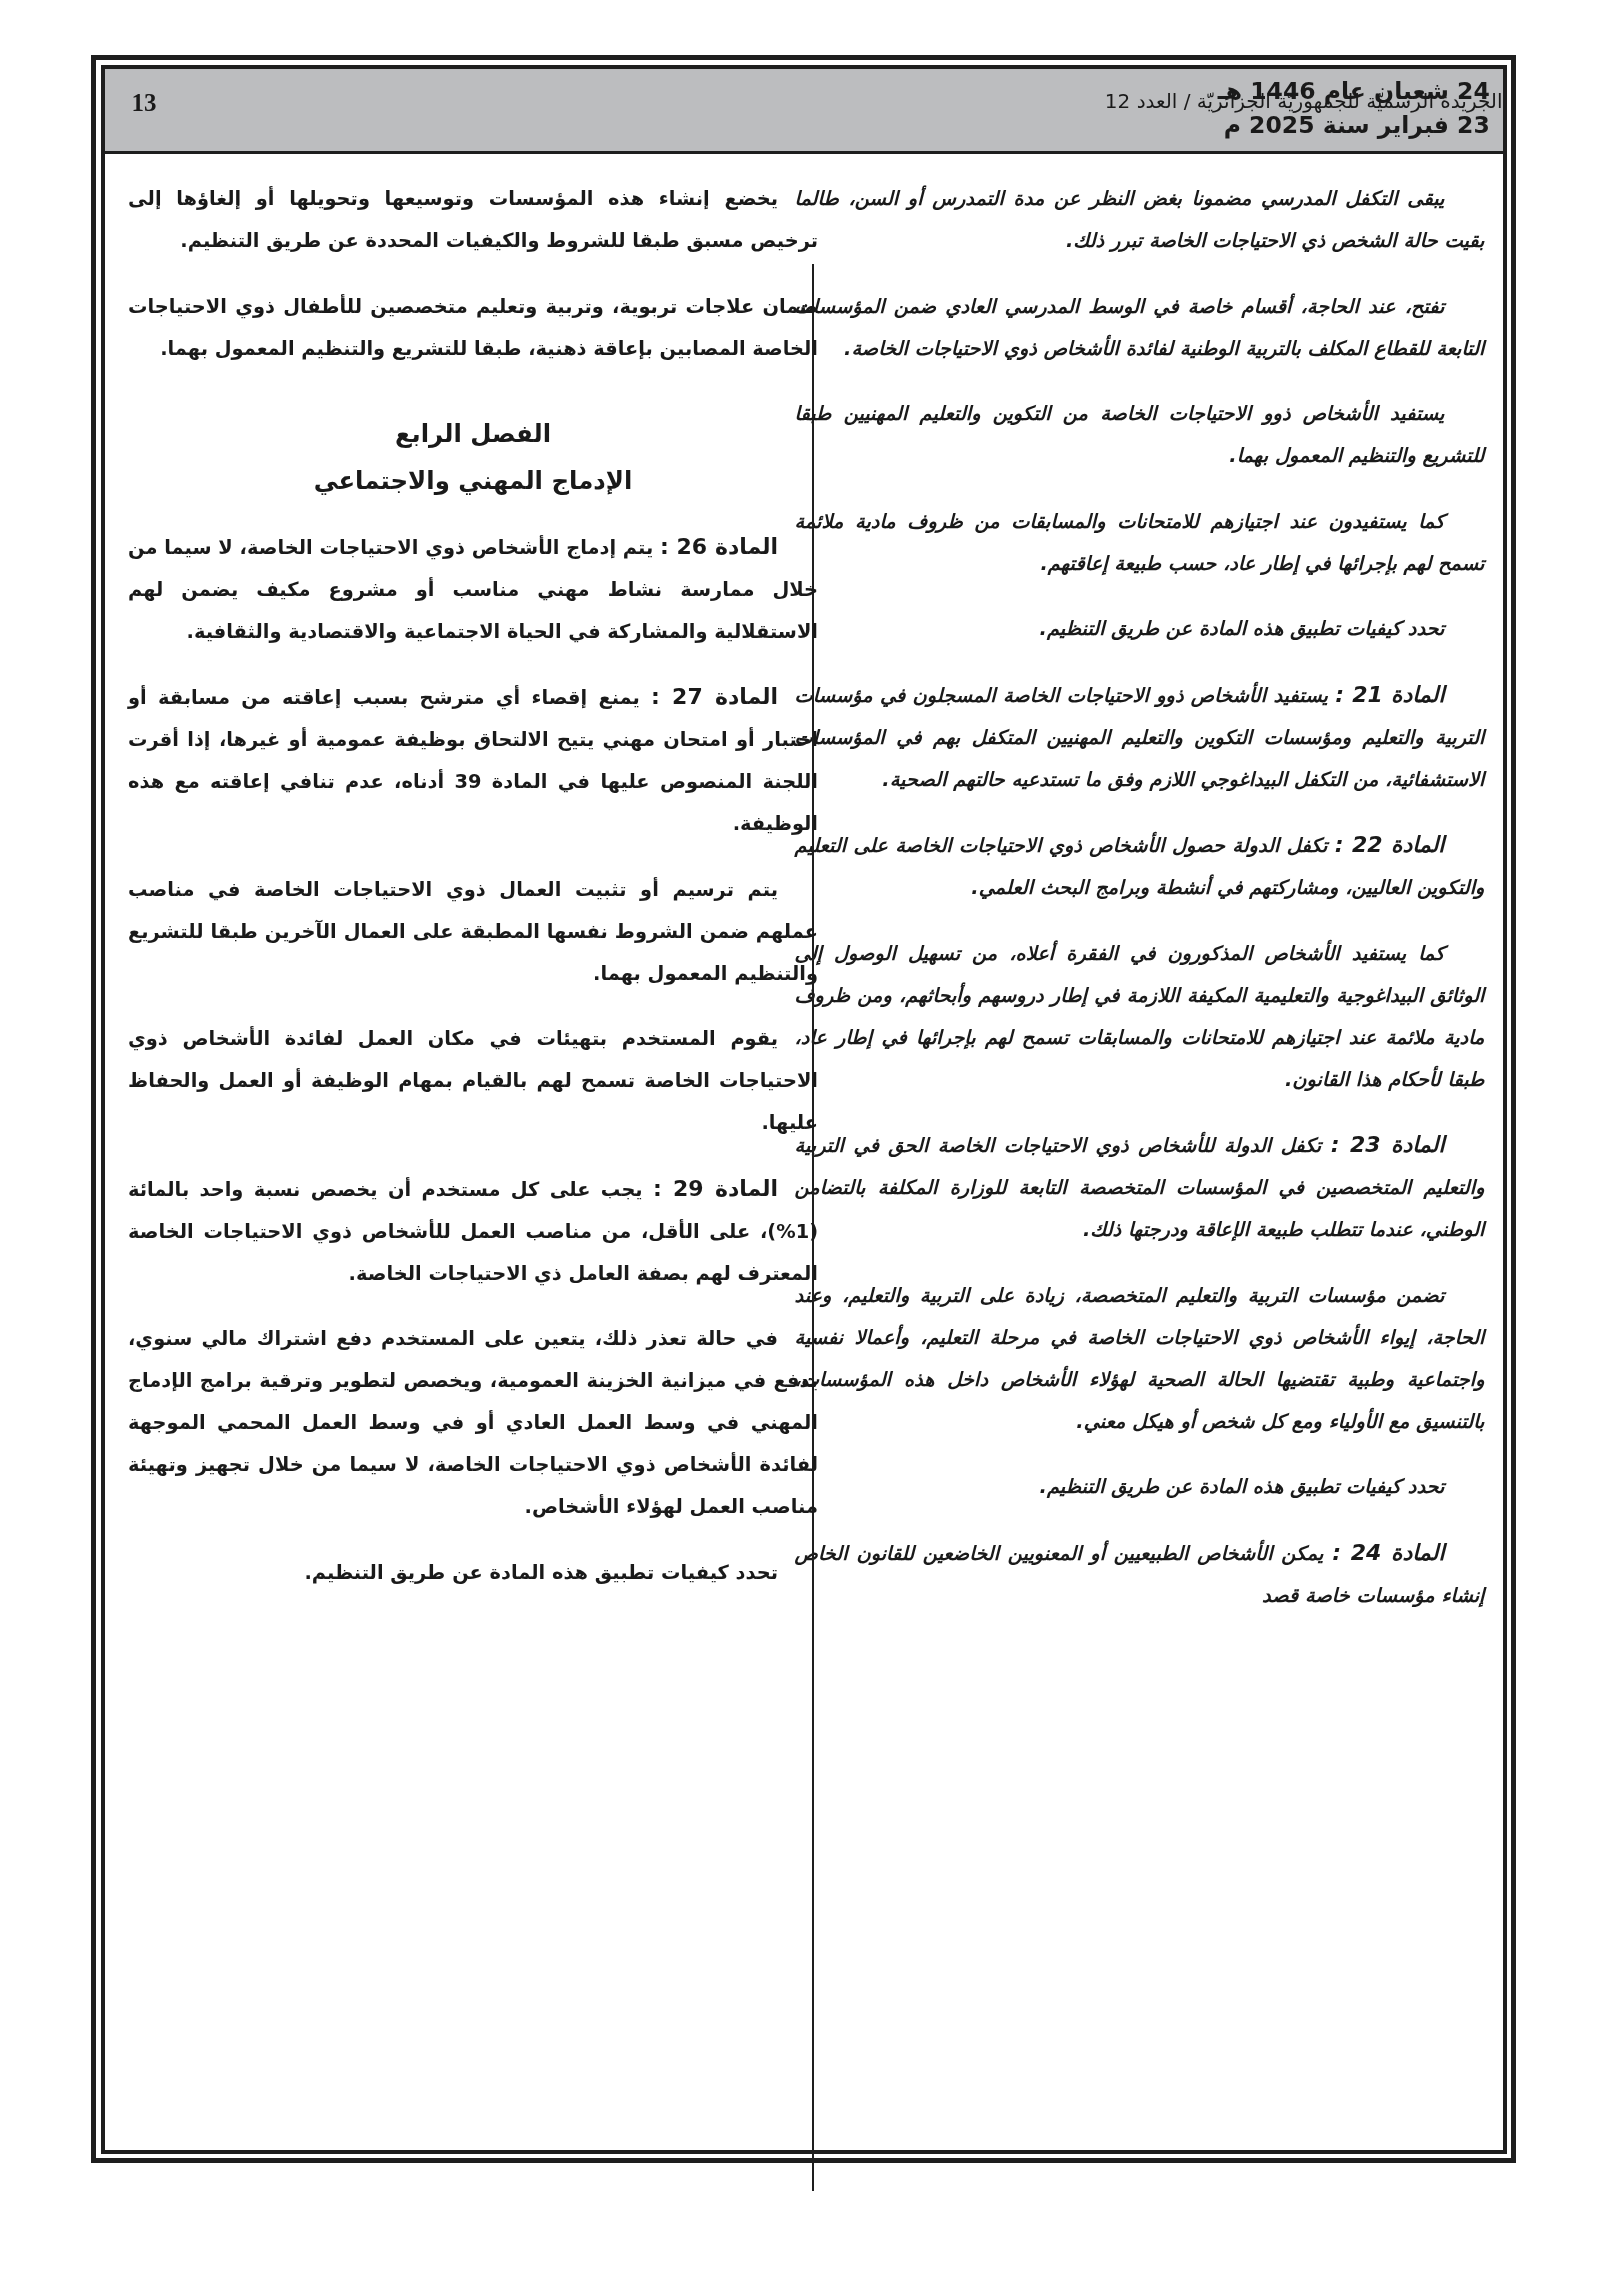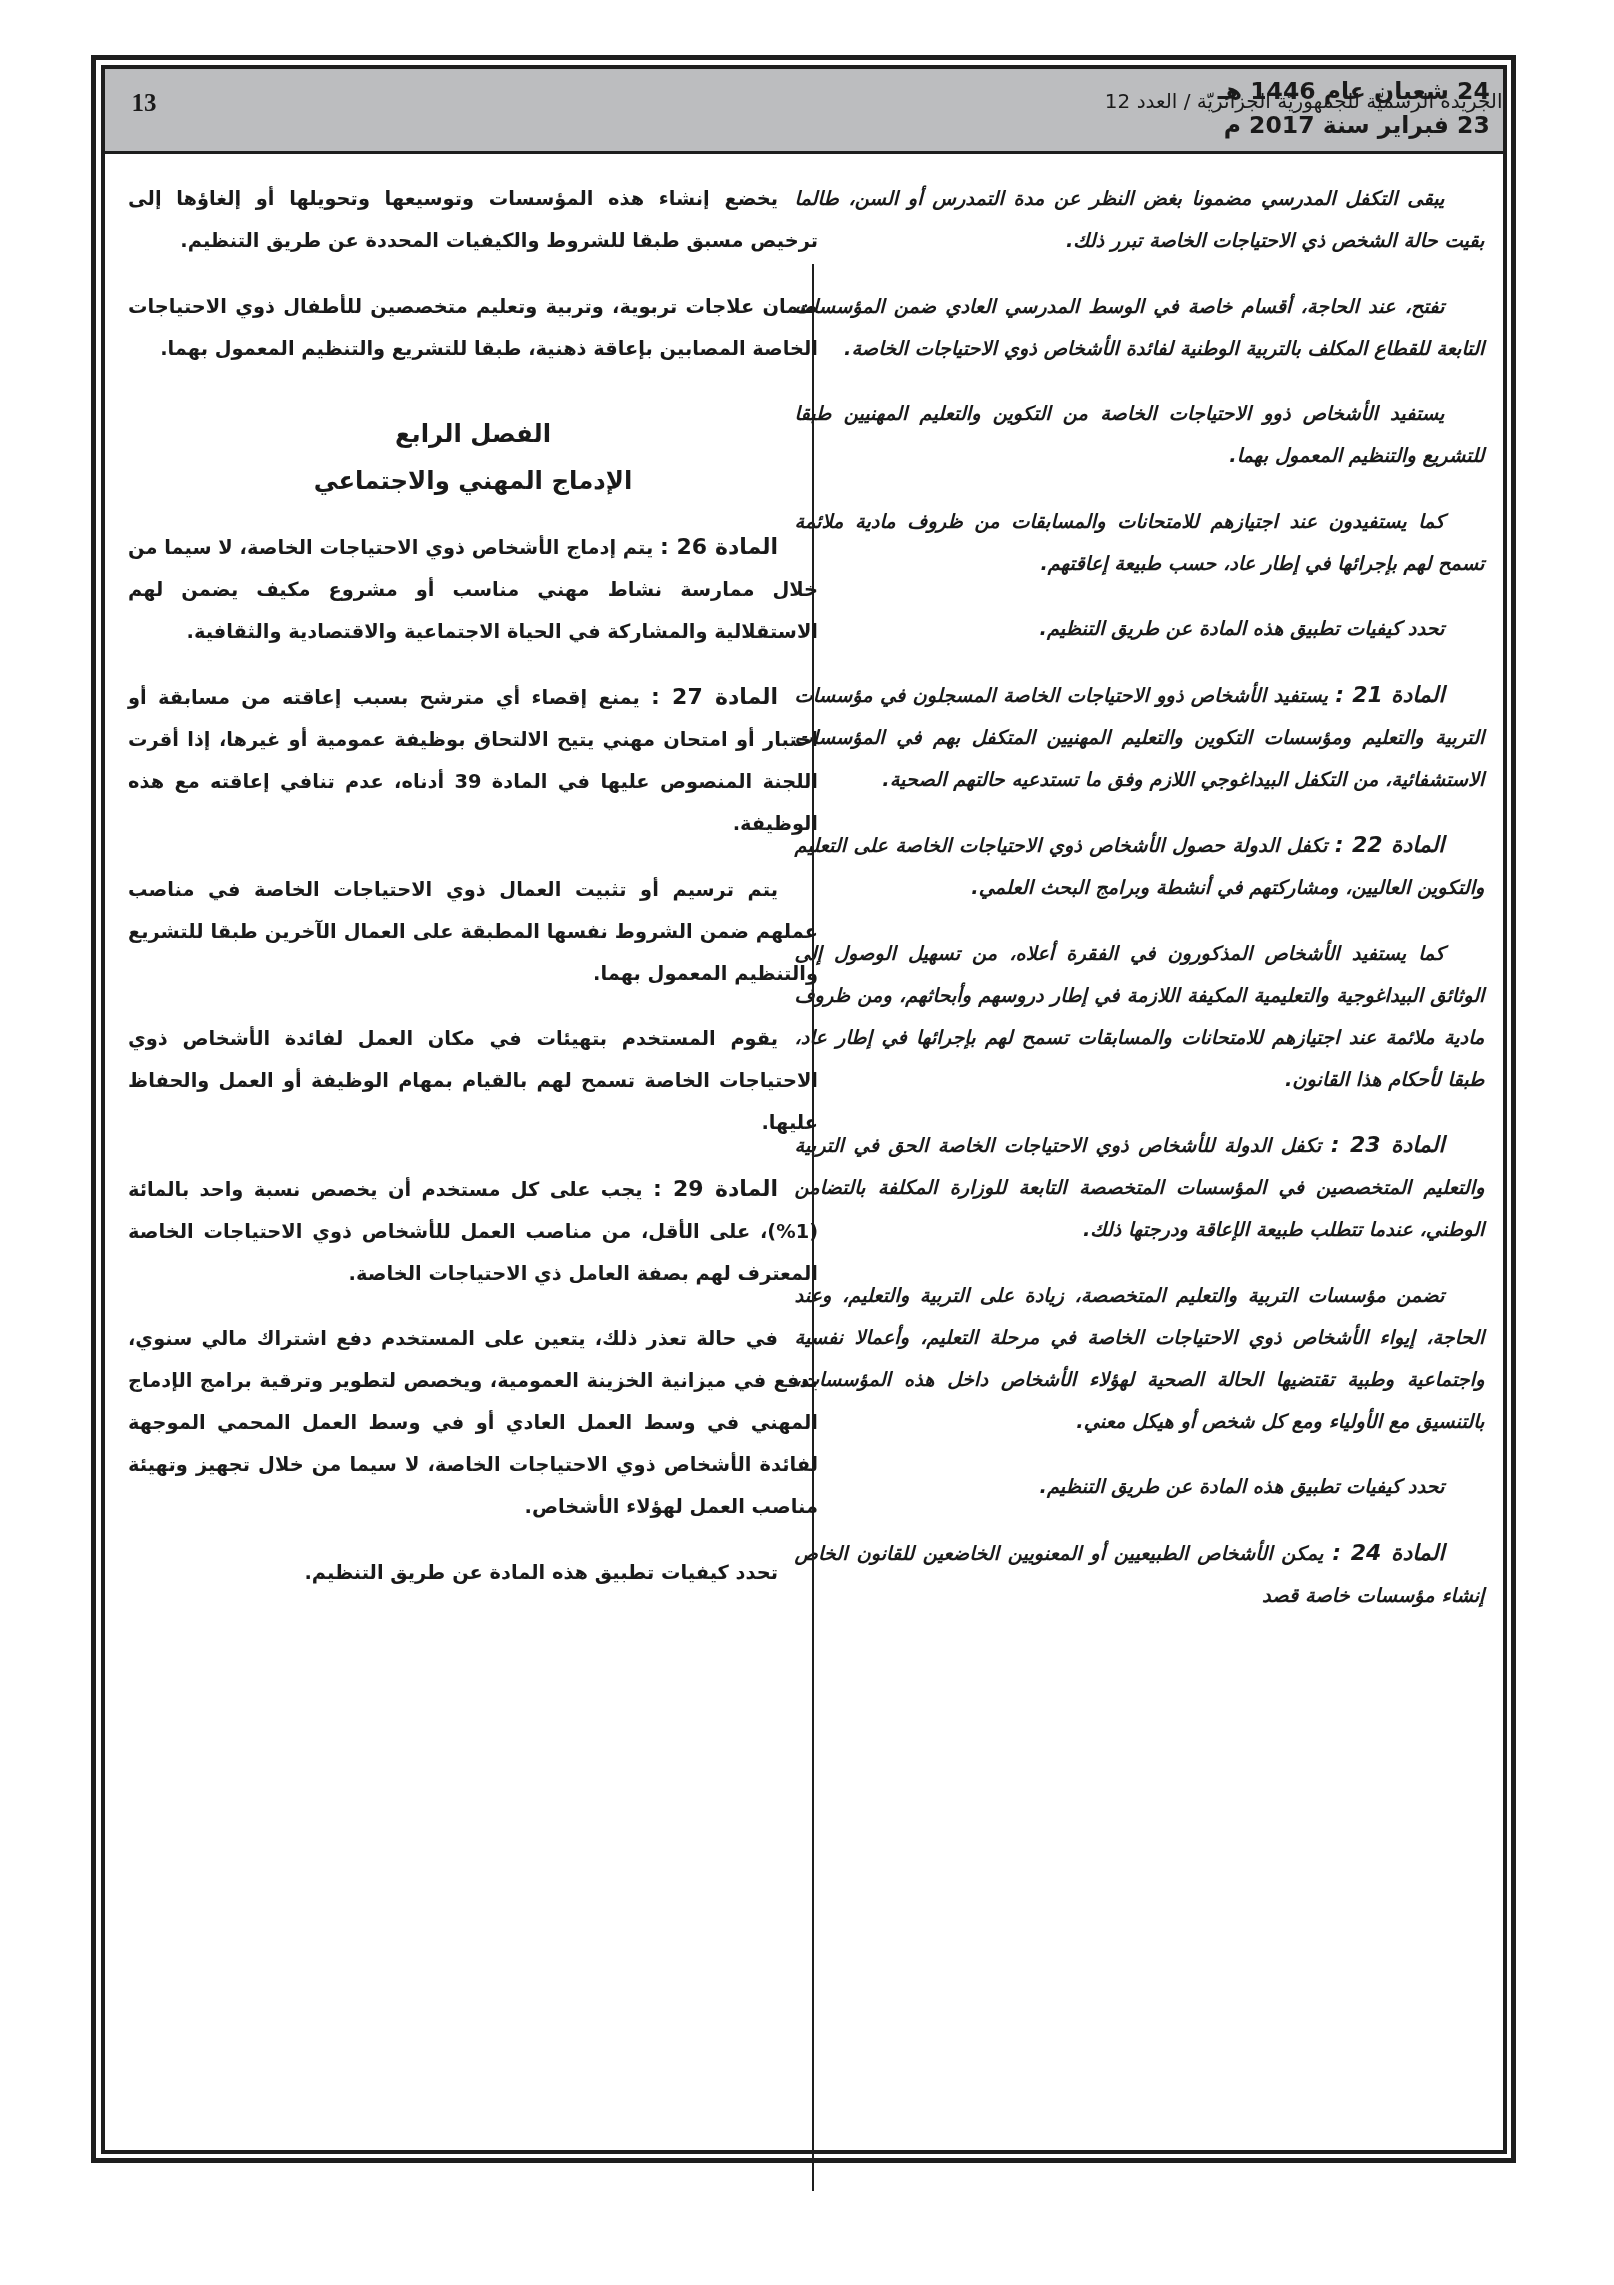--- a/index.html
+++ b/index.html
@@ -32,21 +32,21 @@
 </style>
 </head>
 <body>
 
 <div class="frame-outer">
   <div class="frame-inner">
 
     <div class="header">
       <div class="hdr-date">
         <div>24 شعبان عام 1446 هـ</div>
-        <div>23 فبراير سنة 2017 م</div>
+        <div>23 فبراير سنة 2025 م</div>
       </div>
       <div class="hdr-title">الجريدة الرسميّة للجمهوريّة الجزائريّة / العدد 12</div>
       <div class="hdr-page">13</div>
     </div>
 
     <div class="columns">
       <div class="col col-right">
         <div>
             <p class="para"><span>يبقى التكفل المدرسي مضمونا بغض النظر عن مدة التمدرس أو السن، طالما بقيت حالة الشخص ذي الاحتياجات الخاصة تبرر ذلك.</span></p>
             <p class="para"><span>تفتح، عند الحاجة، أقسام خاصة في الوسط المدرسي العادي ضمن المؤسسات التابعة للقطاع المكلف بالتربية الوطنية لفائدة الأشخاص ذوي الاحتياجات الخاصة.</span></p>

